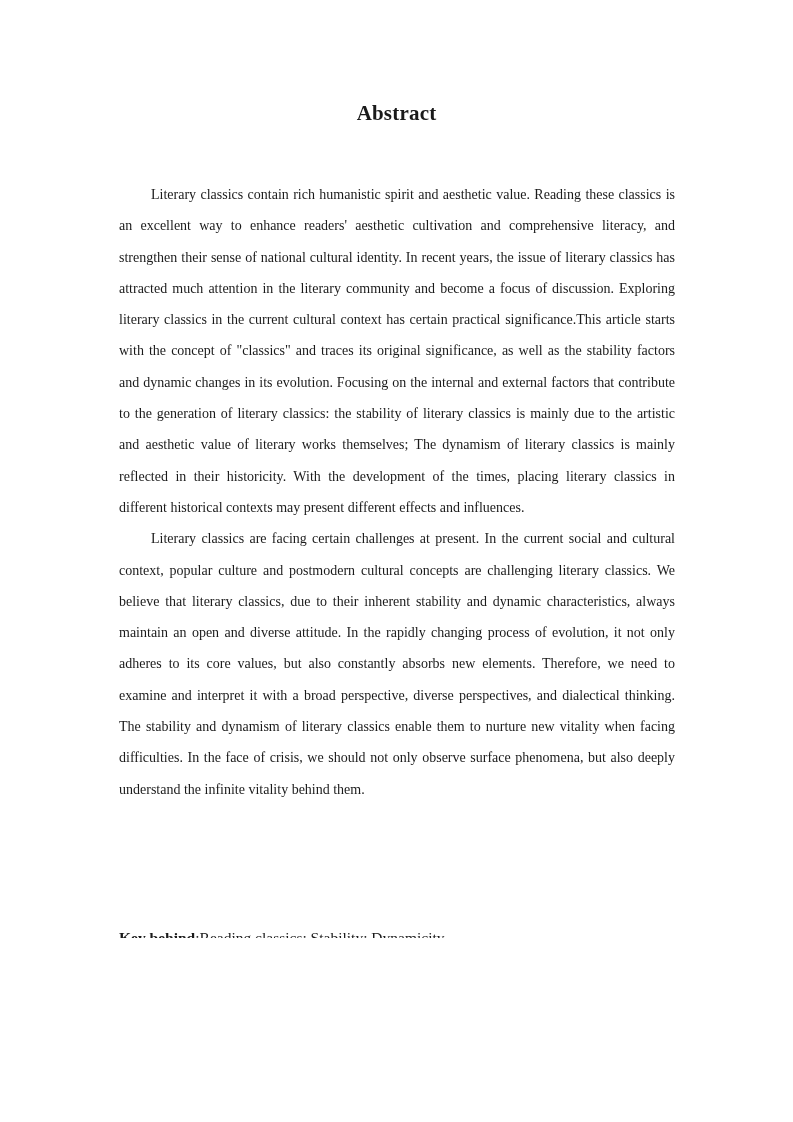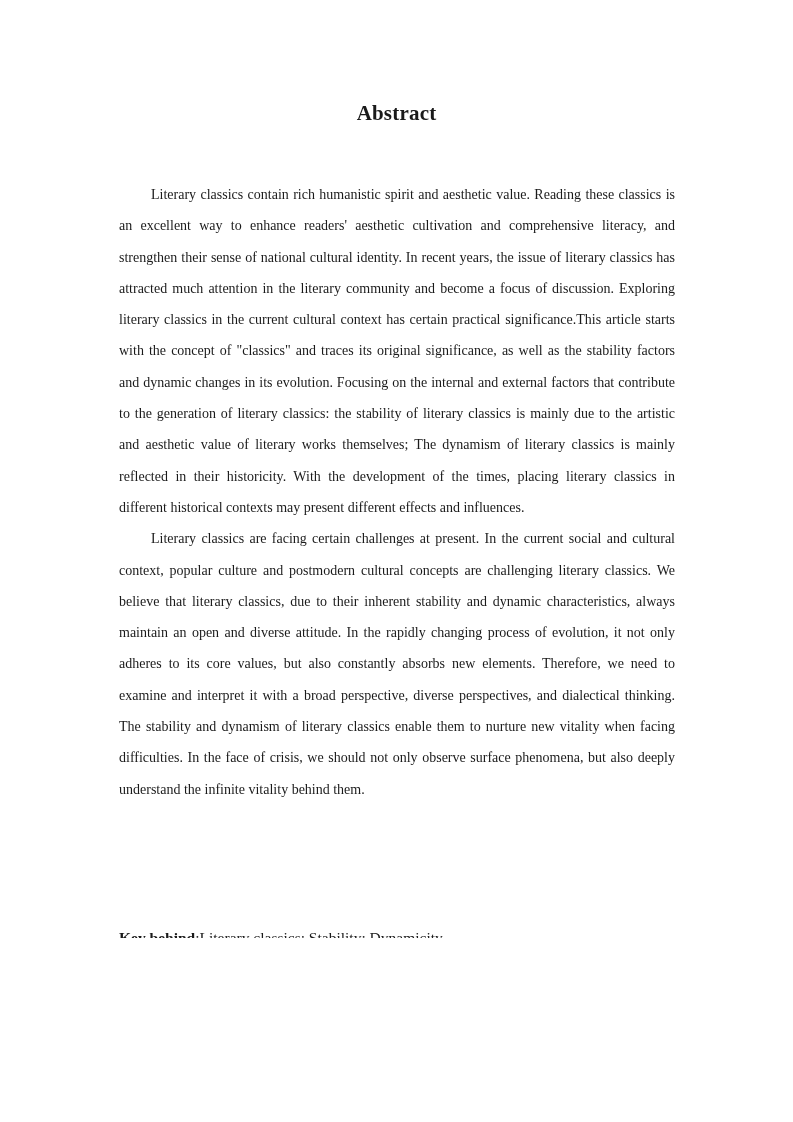--- a/index.html
+++ b/index.html
@@ -70,18 +70,18 @@
 <div class="page">
 
   <h1 class="doc-title">Abstract</h1>
 
   <div class="content">
     <p>Literary classics contain rich humanistic spirit and aesthetic value. Reading these classics is an excellent way to enhance readers' aesthetic cultivation and comprehensive literacy, and strengthen their sense of national cultural identity. In recent years, the issue of literary classics has attracted much attention in the literary community and become a focus of discussion. Exploring literary classics in the current cultural context has certain practical significance.This article starts with the concept of "classics" and traces its original significance, as well as the stability factors and dynamic changes in its evolution. Focusing on the internal and external factors that contribute to the generation of literary classics: the stability of literary classics is mainly due to the artistic and aesthetic value of literary works themselves; The dynamism of literary classics is mainly reflected in their historicity. With the development of the times, placing literary classics in different historical contexts may present different effects and influences.</p>
     <p>Literary classics are facing certain challenges at present. In the current social and cultural context, popular culture and postmodern cultural concepts are challenging literary classics. We believe that literary classics, due to their inherent stability and dynamic characteristics, always maintain an open and diverse attitude. In the rapidly changing process of evolution, it not only adheres to its core values, but also constantly absorbs new elements. Therefore, we need to examine and interpret it with a broad perspective, diverse perspectives, and dialectical thinking. The stability and dynamism of literary classics enable them to nurture new vitality when facing difficulties. In the face of crisis, we should not only observe surface phenomena, but also deeply understand the infinite vitality behind them.</p>
   </div>
 
   <div class="keywords">
-    <span class="kw-label">Key behind</span><span>:Literary classics; Stability; Dynamicity</span>
+    <span class="kw-label">Key behind</span><span>:Reading classics; Stability; Dynamicity</span>
   </div>
 
   <div class="page-footer">Ⅱ</div>
 
 </div>
 
 </body></html>

